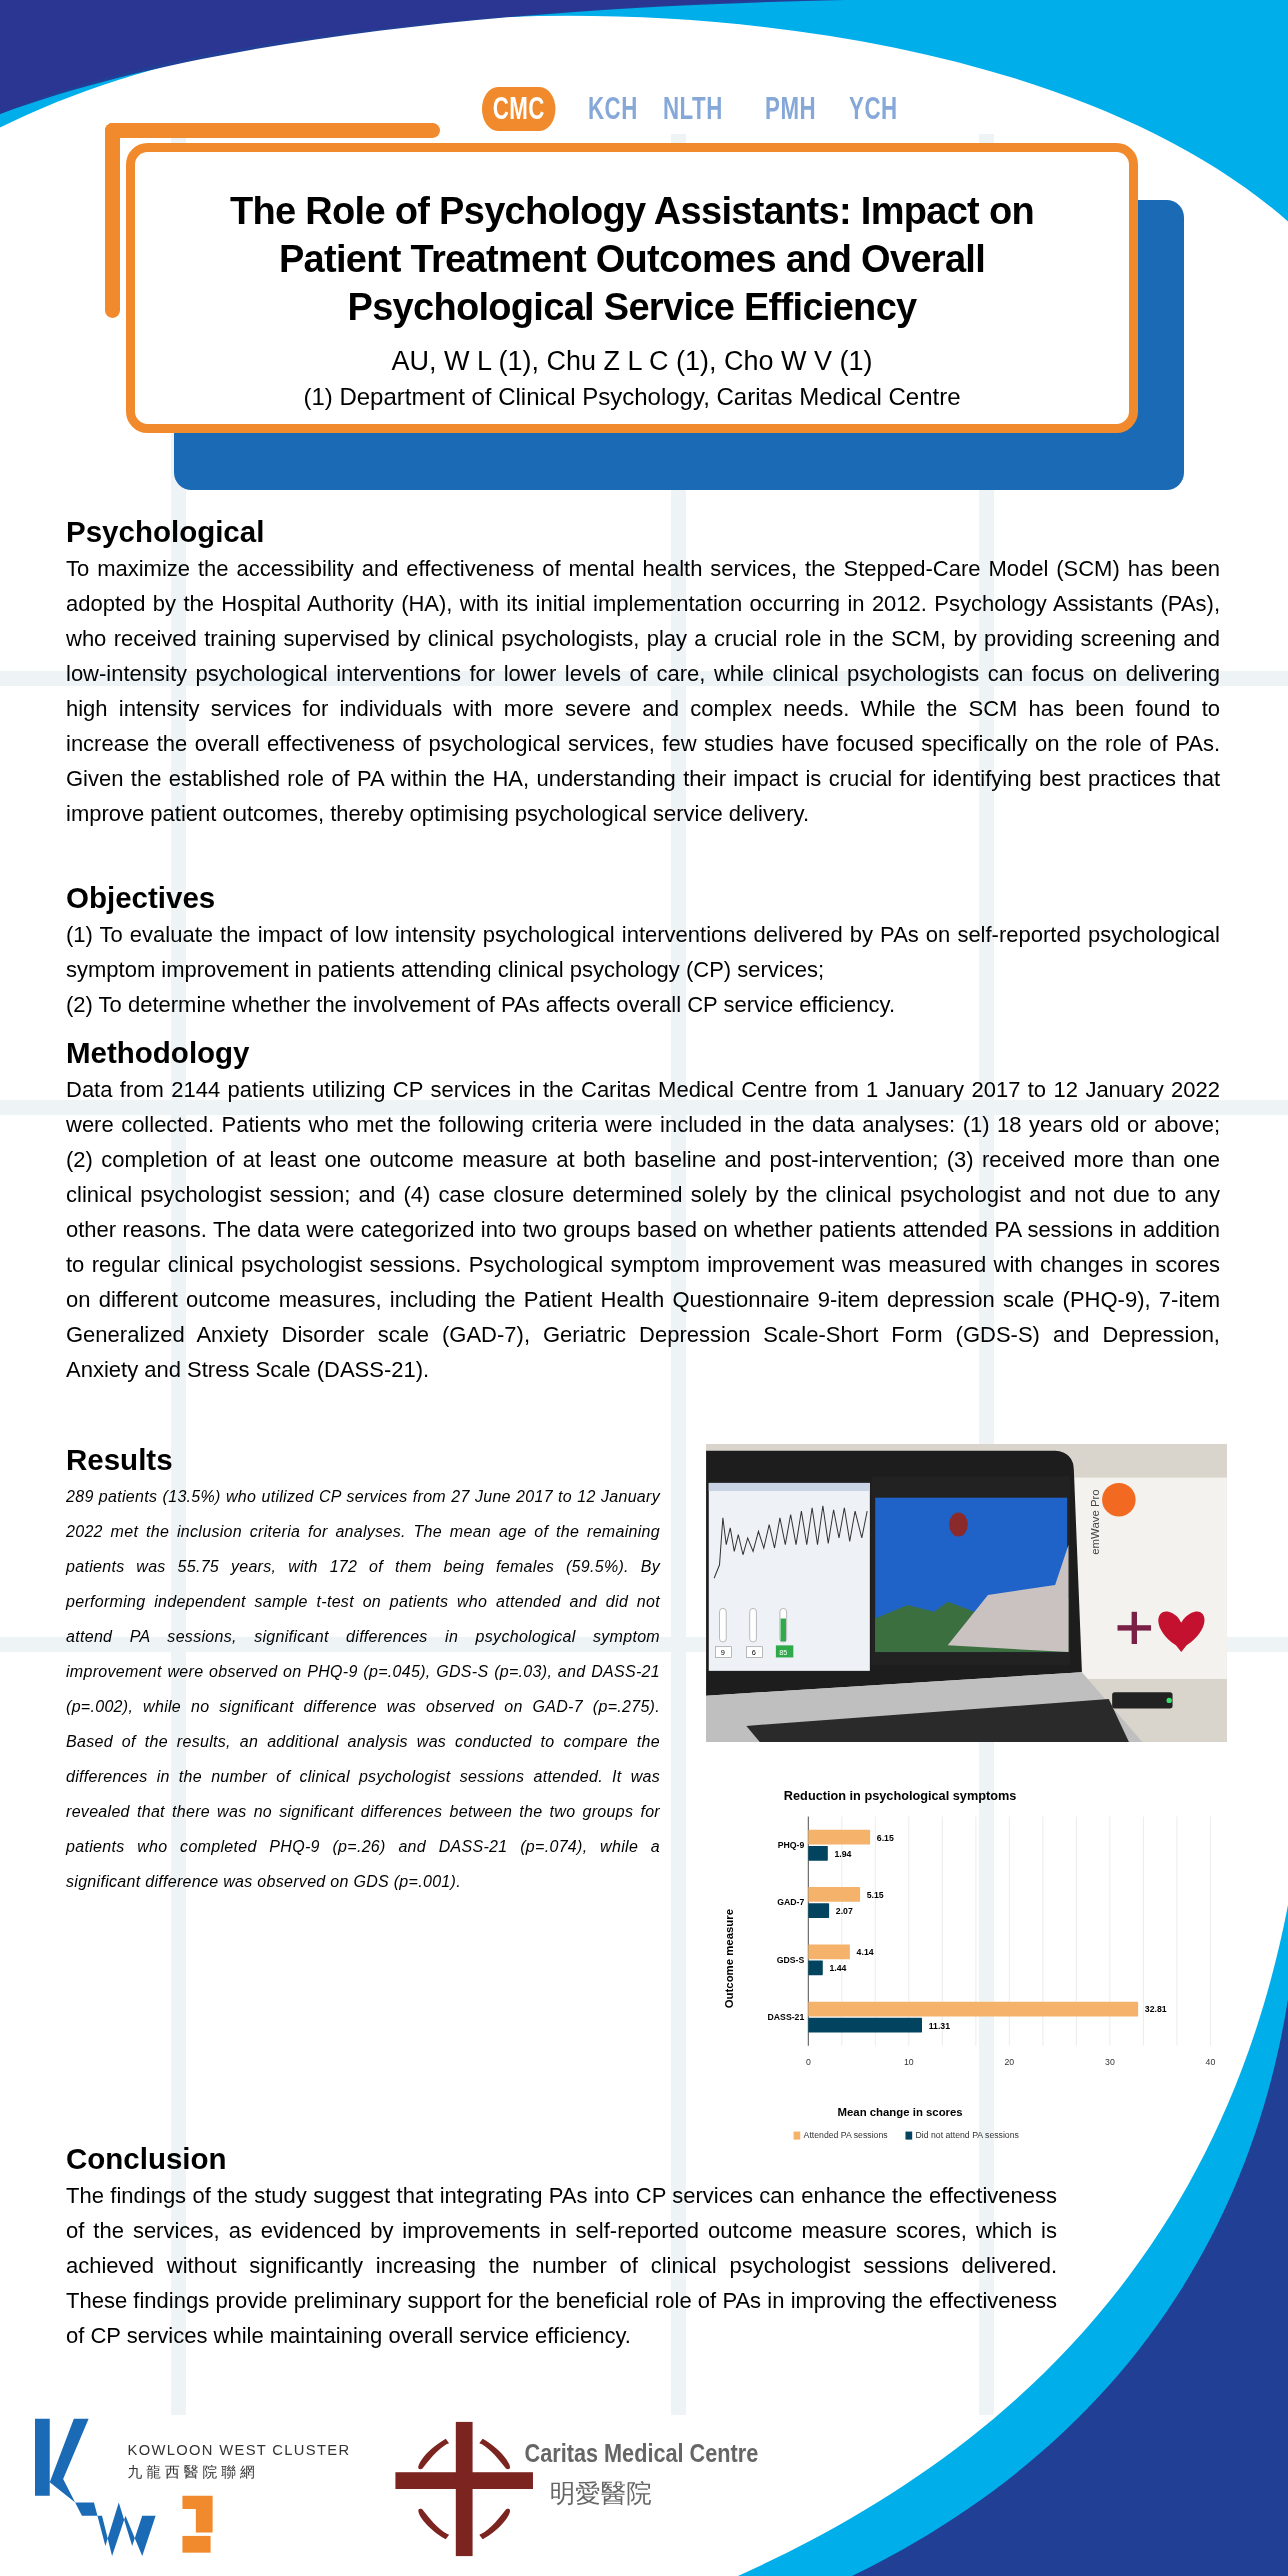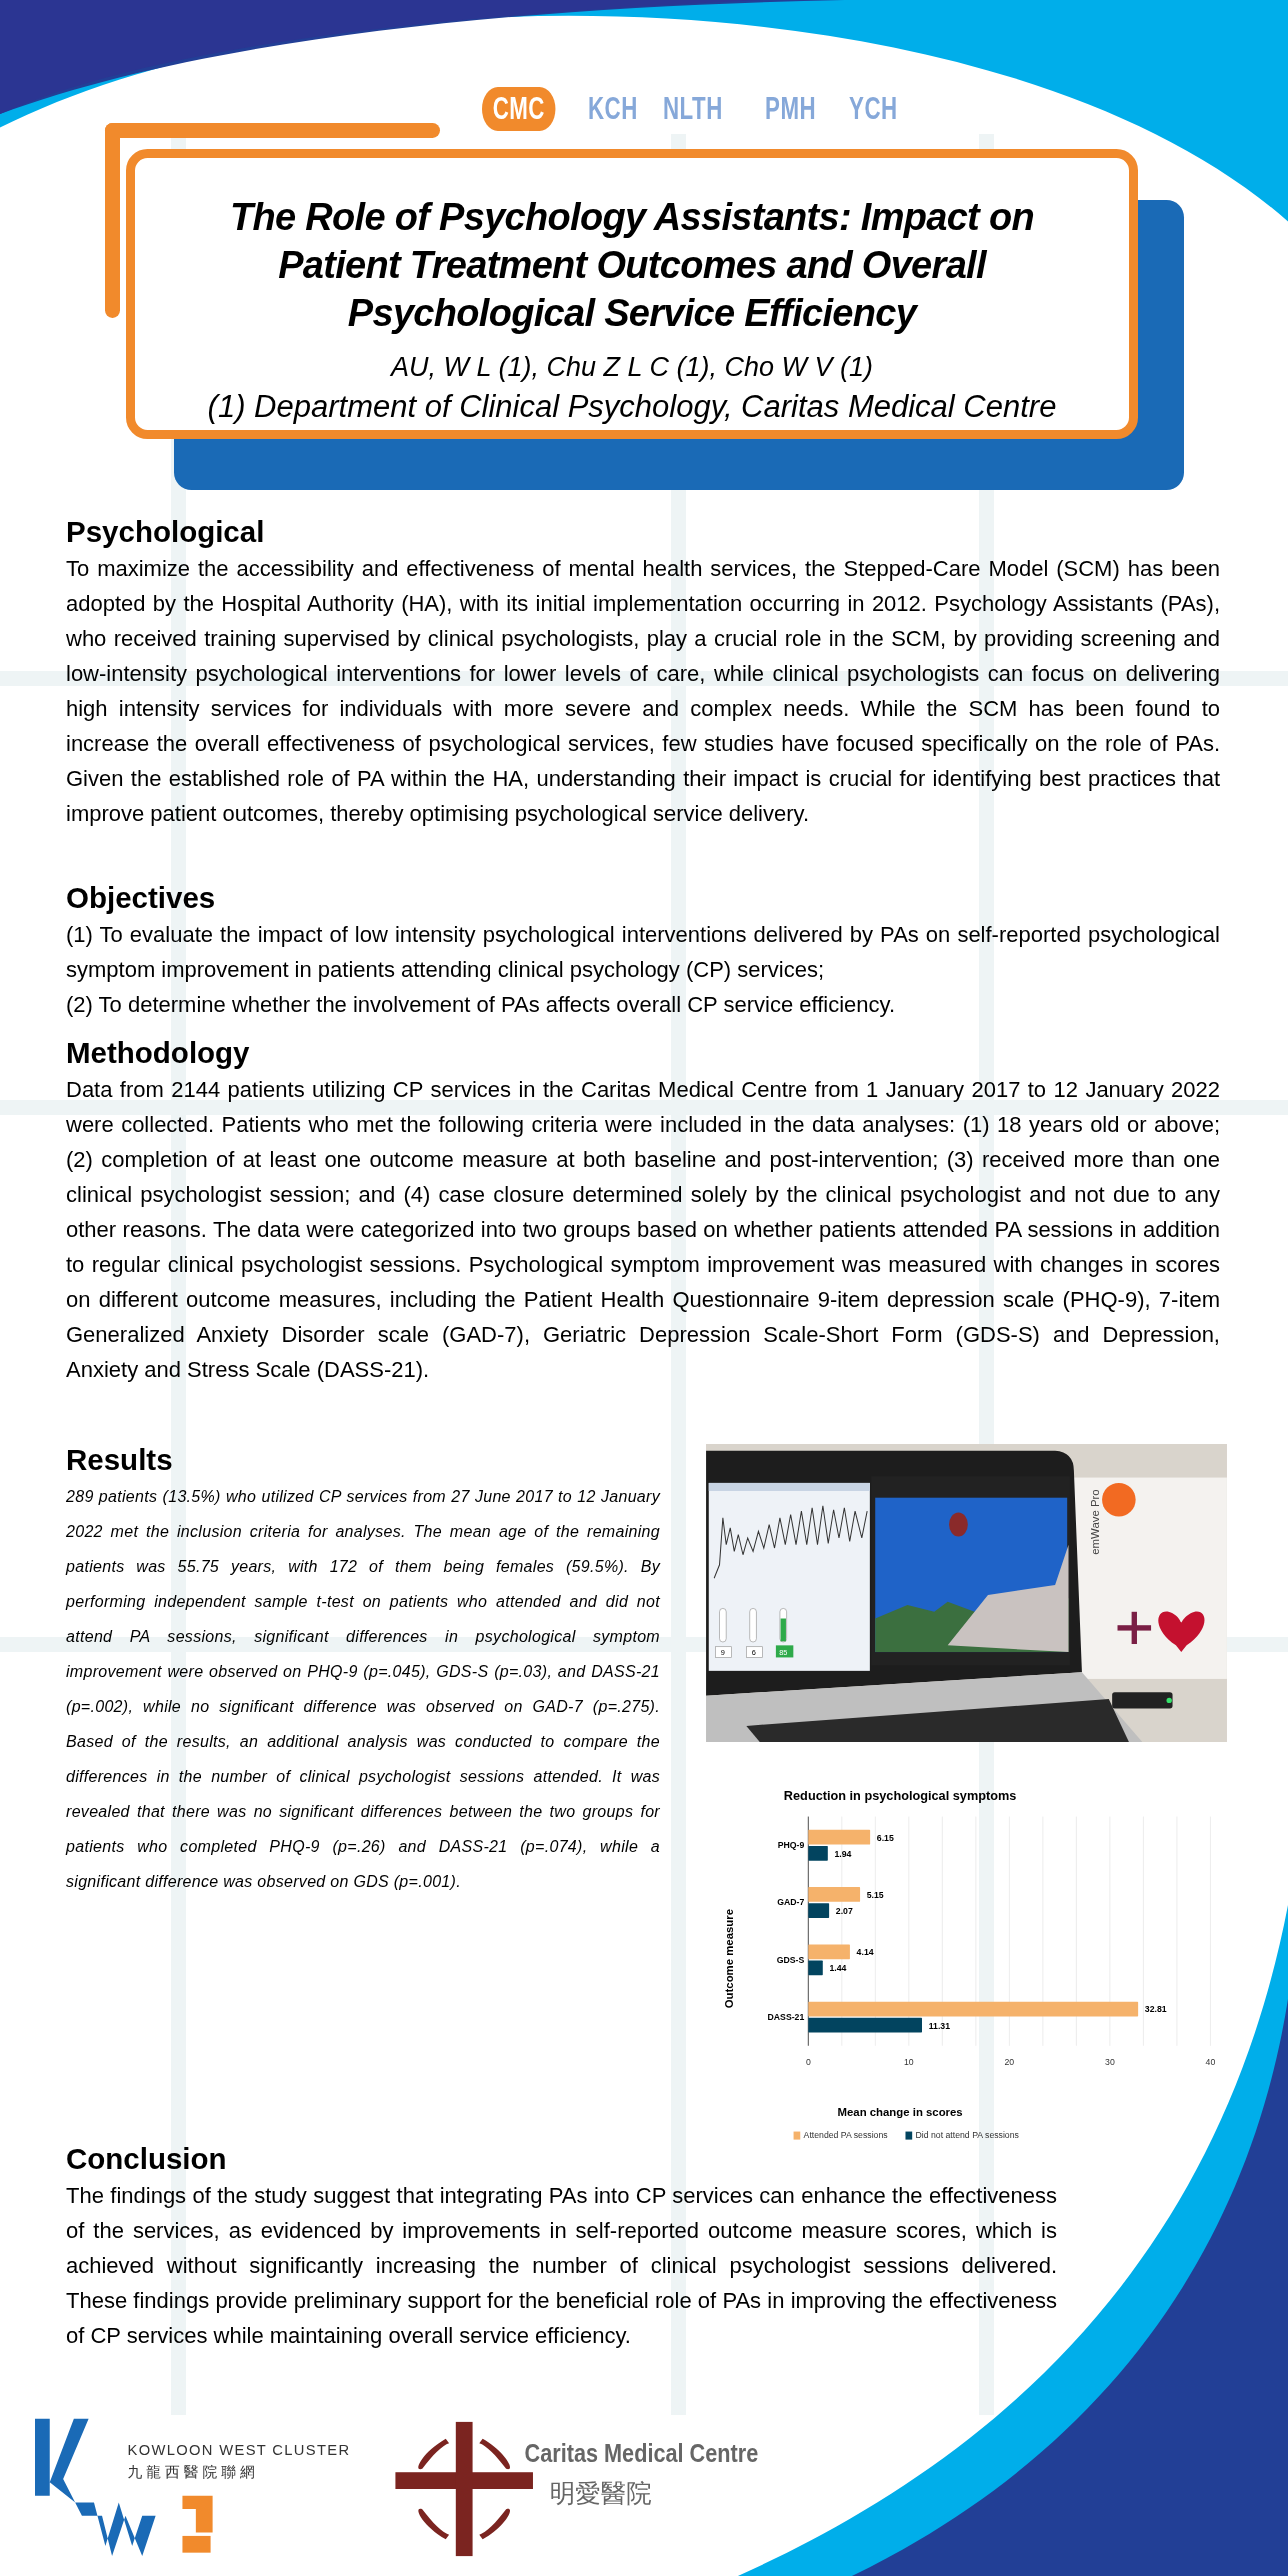--- a/index.html
+++ b/index.html
@@ -20,26 +20,26 @@
          transform: scaleX(0.72); transform-origin: left center; letter-spacing: 0.7px; }
   .tab-cmc { background: #f18a2c; color: #fff; border-radius: 27px; padding: 4px 14.8px; }
 
   
   .title-shadow { position: absolute; left: 174px; top: 200px; width: 1010px; height: 290px;
                   background: #1a6ab6; border-radius: 17.4px; }
   .title-line { position: absolute; left: 105px; top: 123px; width: 335px; height: 14.8px; background: #f18a2c;
                 border-radius: 7.4px; }
   .title-line-v { position: absolute; left: 105px; top: 123px; width: 14.8px; height: 195px; background: #f18a2c;
                   border-radius: 7.4px; }
-  .title-box { position: absolute; left: 126px; top: 149px; width: 1012px; height: 290px;
+  .title-box { position: absolute; left: 126px; top: 143px; width: 1012px; height: 290px;
                background: #fff; border: 9.4px solid #f18a2c; border-radius: 21.5px; box-sizing: border-box;
-               text-align: center; font-style: italic; }
+               text-align: center; }
   .title { margin: 35px 40px 0; font-size: 38px; font-weight: bold; line-height: 48px; letter-spacing: -0.7px; }
   .authors { margin-top: 14.8px; font-size: 27px; }
-  .affil { margin-top: 6.7px; font-size: 31px; }
+  .affil { margin-top: 6.7px; font-size: 24px; }
 
   
   .section { position: absolute; left: 66px; width: 1154px; }
   h2 { margin: 0; font-size: 29.5px; font-weight: bold; line-height: 38px; }
   .para { font-size: 22px; line-height: 35px; text-align: justify; margin: 0; }
   .para-res { font-size: 16px; line-height: 35px; text-align: justify; margin: 0; letter-spacing: 0.3px; font-style: italic; }
 
   
   .photo { position: absolute; left: 706px; top: 1444px; width: 521px; height: 298px; overflow: hidden;
            background: #ded9d2; }

